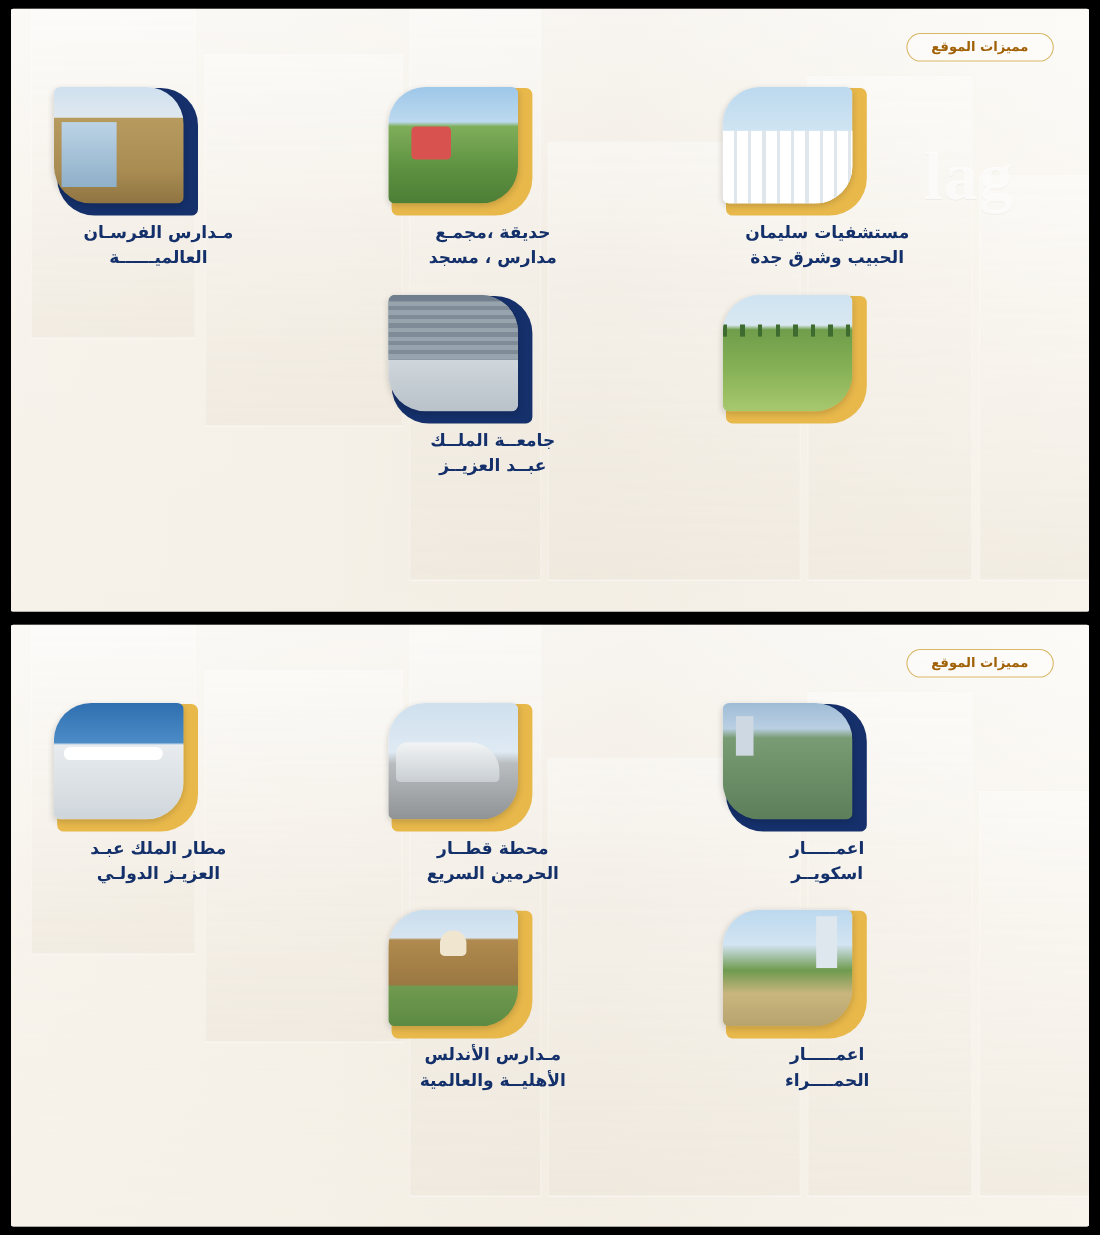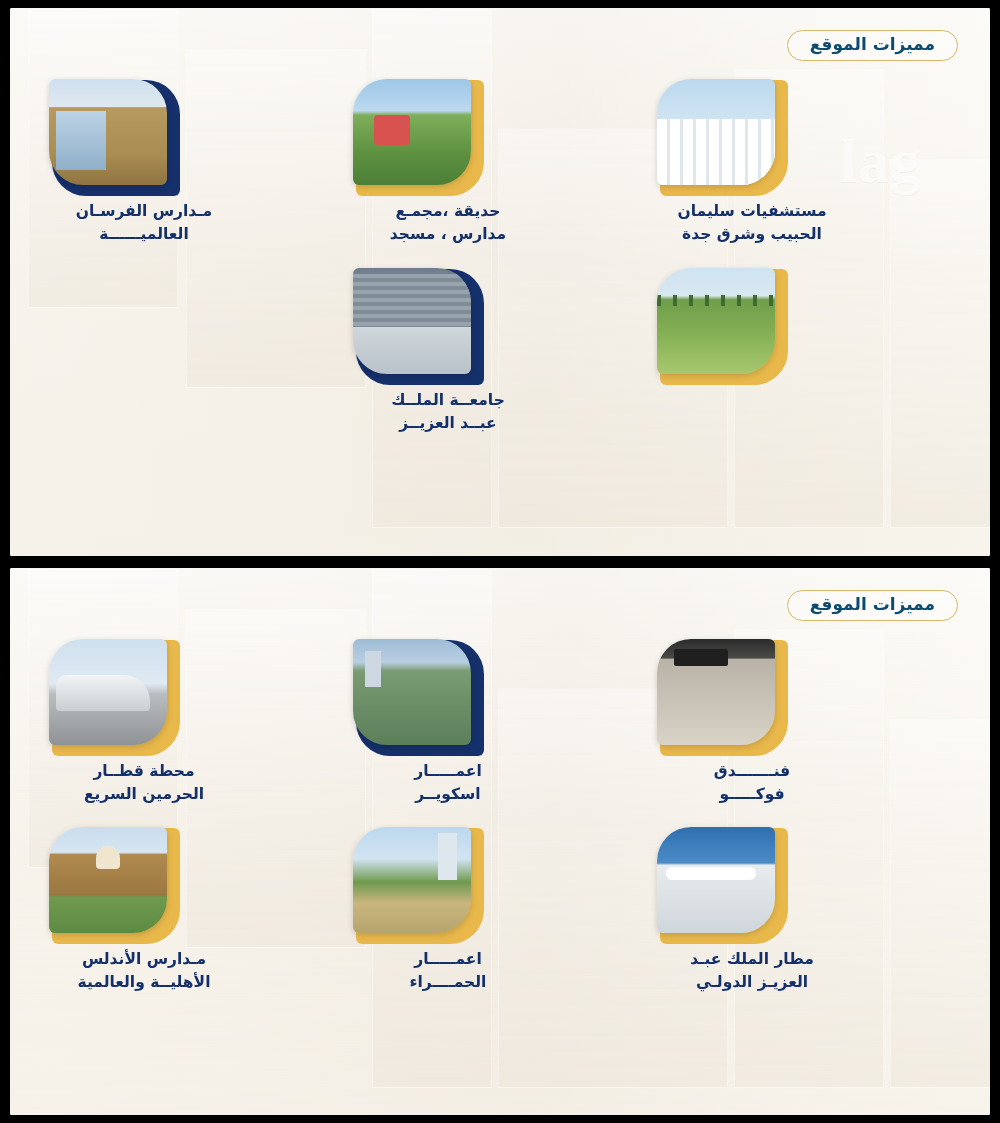--- a/index.html
+++ b/index.html
@@ -51,22 +51,22 @@
     font-family: "Liberation Serif", serif;
   }
   .wm-1 { top: 118px; right: 68px; }
 
   .badge {
     position: absolute;
     top: 22px; right: 32px;
     border: 1.5px solid #d9b868;
     border-radius: 16px;
     padding: 5px 22px 7px;
-    color: #0c4a6e;
-    font-size: 17px;
+    color: #a16207;
+    font-size: 12px;
     font-weight: 700;
     background: rgba(255,255,255,0.35);
     letter-spacing: 0;
     line-height: 1;
   }
 
   .grid {
     position: relative;
     display: grid;
     grid-template-columns: repeat(3, 1fr);
@@ -308,32 +308,20 @@
       <i style="left:362px; top:0; width:120px; height:520px;"></i>
       <i style="left:488px; top:120px; width:230px; height:400px;"></i>
       <i style="left:724px; top:60px; width:150px; height:460px;"></i>
       <i style="left:880px; top:150px; width:110px; height:370px;"></i>
     </div>
 
     <div class="badge">مميزات الموقع</div>
 
     <div class="grid">
 
-      <div class="cell">
-        <div class="thumb-wrap">
-          <div class="ring gold leaf-a"></div>
-          <div class="thumb leaf-a">
-            <div class="thumb-img ph-hotel"></div>
-          </div>
-        </div>
-        <div class="caption">
-          <span>فنـــــــدق</span>
-          <span class="l2">فوكـــــو</span>
-        </div>
-      </div>
 
       <div class="cell">
         <div class="thumb-wrap">
           <div class="ring navy leaf-b"></div>
           <div class="thumb leaf-b">
             <div class="thumb-img ph-emaar"></div>
           </div>
         </div>
         <div class="caption">
           <span>اعمـــــار</span>

